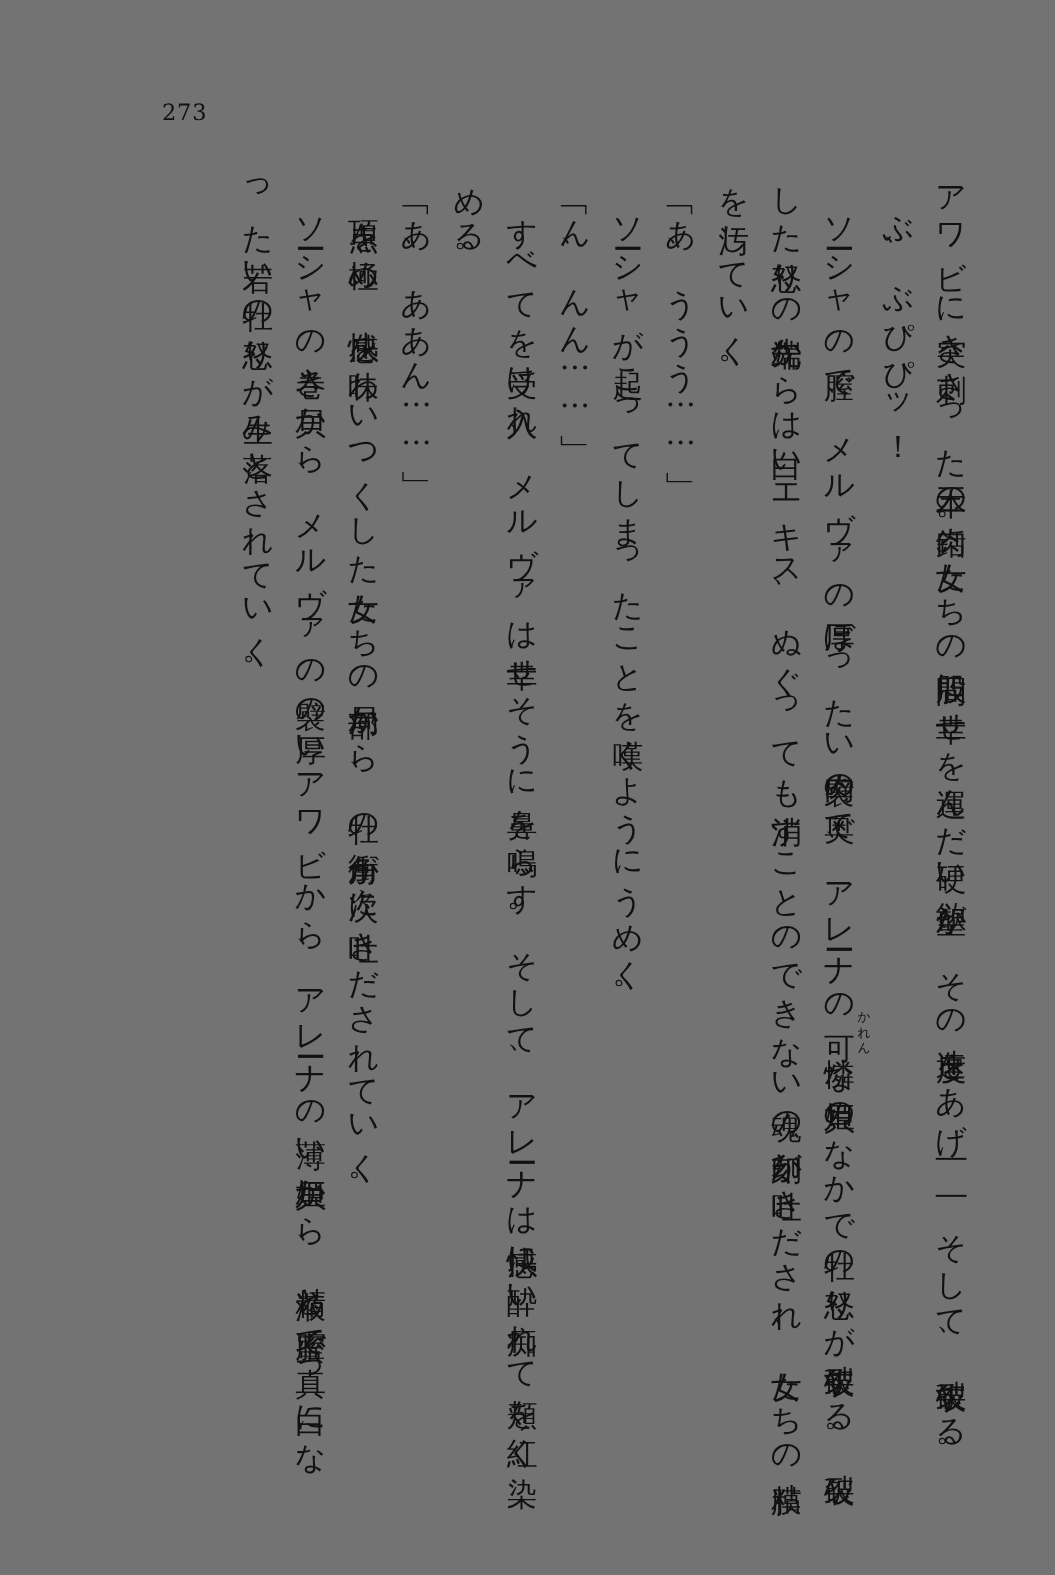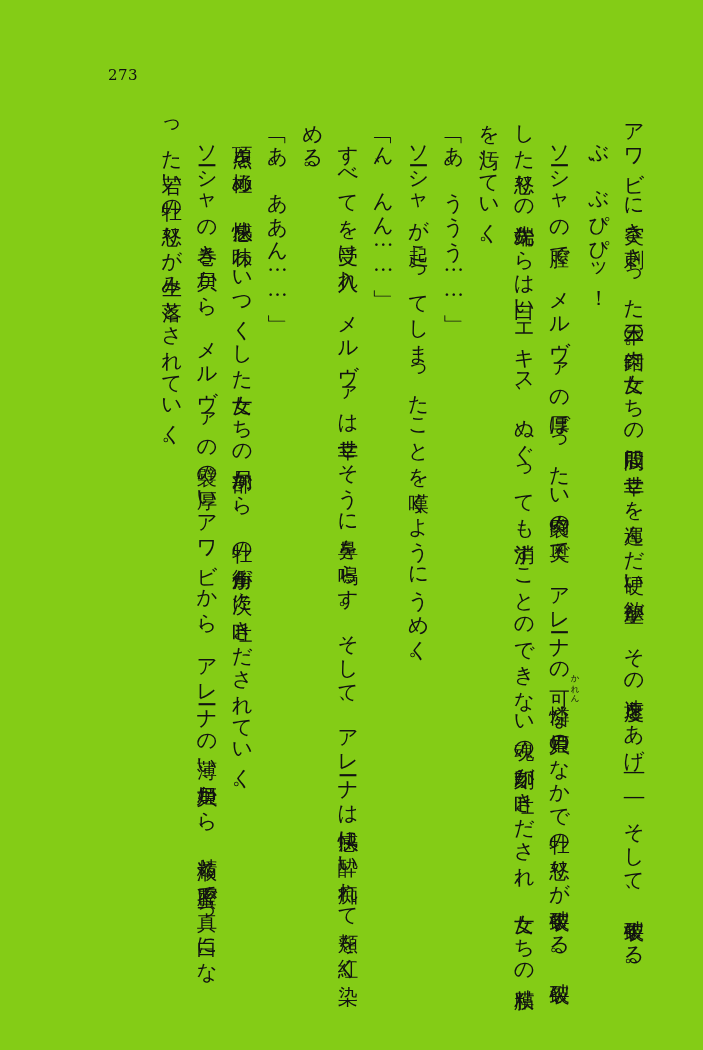--- a/index.html
+++ b/index.html
@@ -15,21 +15,21 @@
     position: relative;
     overflow: hidden;
   }
 
   .page {
     position: absolute;
     left: 0;
     top: 0;
     width: 703px;
     height: 1050px;
-    background: #84cc16;
+    background: #737373;
   }
 
   .page-number {
     position: absolute;
     left: 108px;
     top: 66px;
     font-size: 15px;
     font-family: "DejaVu Serif", "Liberation Serif", serif;
     letter-spacing: 0.5px;
     color: #111111;

